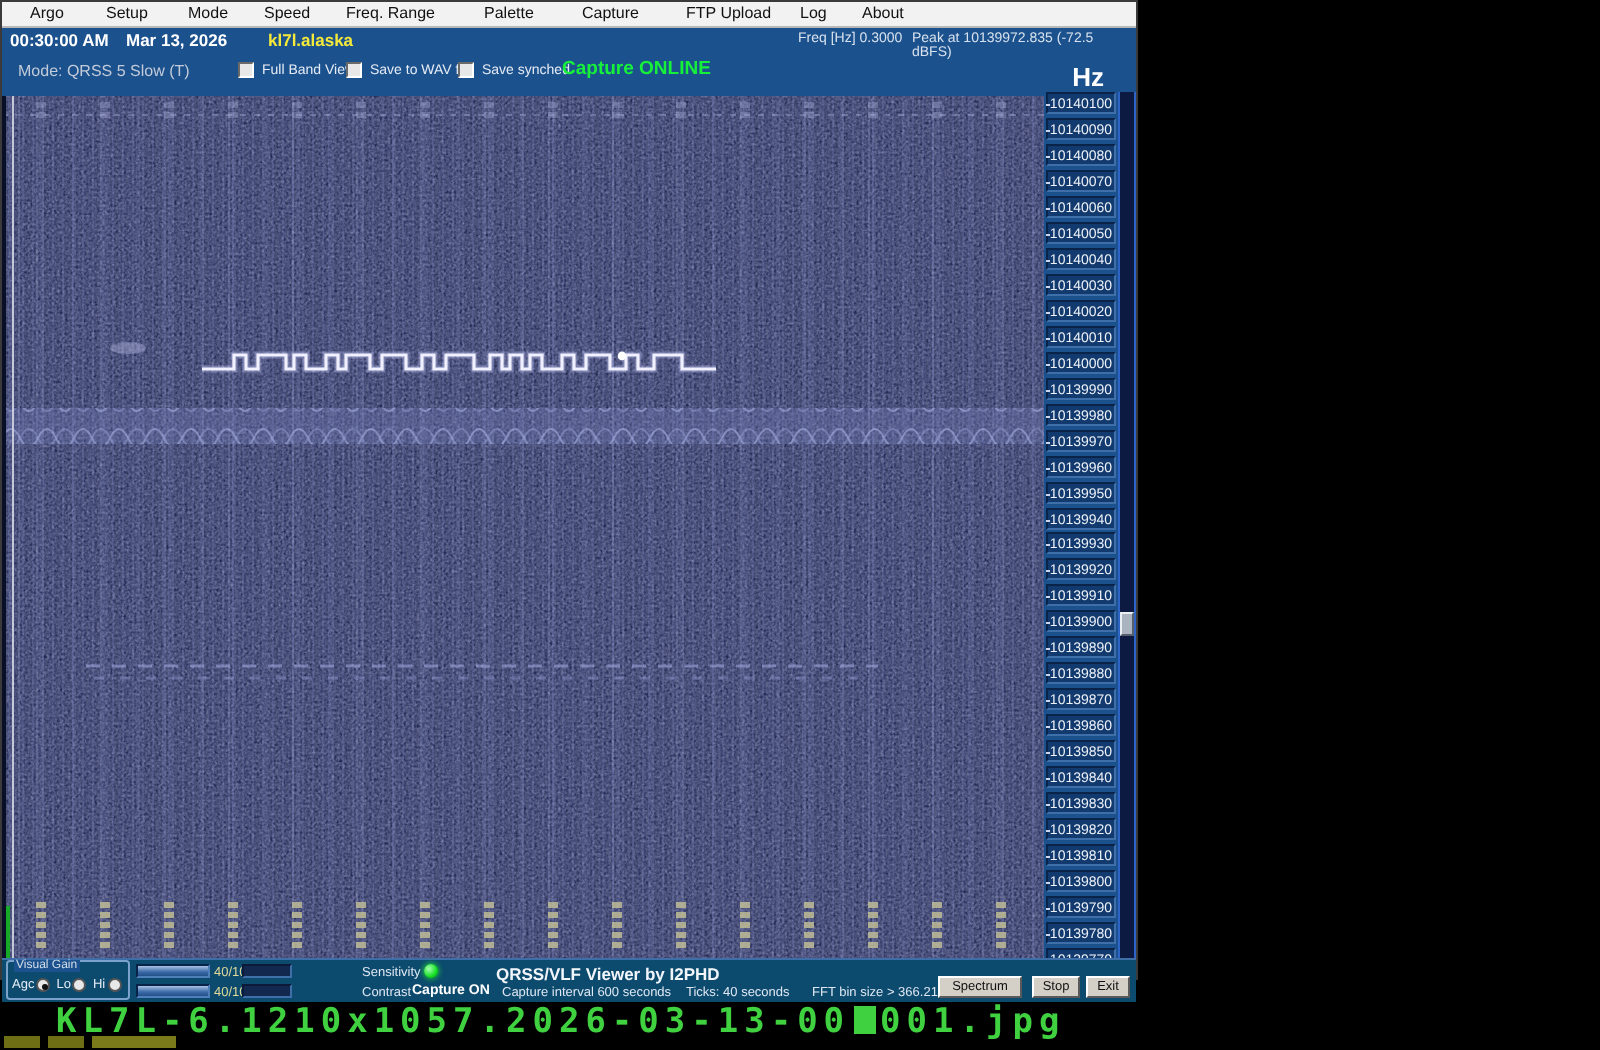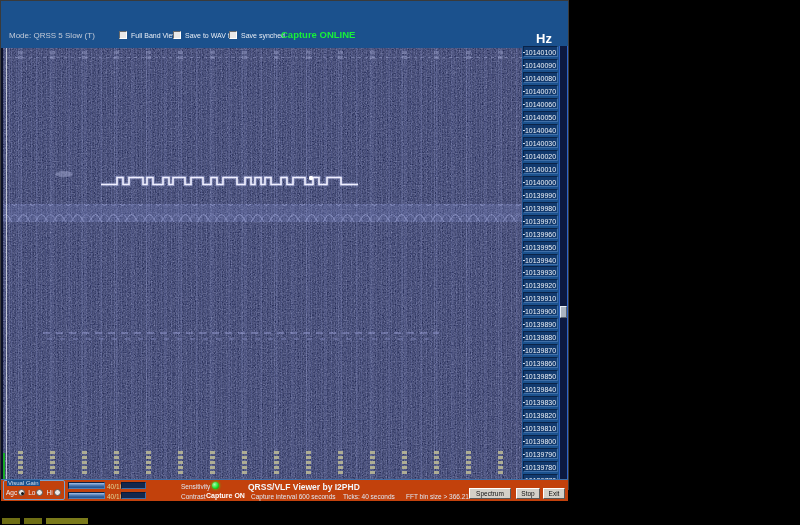--- a/index.html
+++ b/index.html
@@ -58,21 +58,21 @@
   .freq-label { position:absolute; left:1px; width:35px; height:11px; line-height:11px;
     font-size:7px; color:#eef2f8; text-align:center; background:#123a6e;
     border:1px solid; border-color:#0a2348 #3f6fa8 #3f6fa8 #0a2348; }
   .freq-label::before { content:""; position:absolute; left:-1px; top:5px; width:2px; height:1px; background:#cfd8ea; }
   .scrollbar { position:absolute; left:37px; top:-2px; width:9px; height:433px;
     background:#0c1940; border-left:1px solid #2e64c8; border-right:1px solid #2e64c8; }
   .sb-thumb { position:absolute; left:0px; top:260px; width:7px; height:12px;
     background:#aab4c0; border:1px solid; border-color:#e8eef4 #55606c #55606c #e8eef4; cursor:pointer; }
 
   
-  .bottombar { position:absolute; left:0; top:478px; width:567px; height:22px; background:#c2410c;
+  .bottombar { position:absolute; left:0; top:478px; width:567px; height:22px; background:#0c4a6e;
                border-top:1px solid #3f6fa8; font-size:7px; color:#dfe7f2; }
   .groupbox { position:absolute; left:2px; top:0px; width:62px; height:20px;
               border:1px solid #7aa2cc; border-radius:2px; }
   .groupbox-label { position:absolute; left:3px; top:-1px; font-size:6px; color:#d5deea; background:#1b518d; padding:0 1px; }
   .radios { position:absolute; left:2px; top:8px; display:flex; gap:3px; align-items:center; }
   .radio { display:flex; align-items:center; gap:1px; cursor:pointer; }
   .radio-circle { width:7px; height:7px; border-radius:50%; background:#e8e8e8;
                   border:1px solid #555; position:relative; }
   .radio-circle.sel::after { content:""; position:absolute; left:1.5px; top:1.5px; width:3px; height:3px;
                   border-radius:50%; background:#111; }
@@ -110,22 +110,41 @@
                   vertical-align:-1px; margin:0 2px; }
   .tb-block { position:absolute; top:518px; height:6px; background:#6e6e14; }
   .tbb1 { left:2px; width:18px; } .tbb2 { left:24px; width:18px; } .tbb3 { left:46px; width:42px; background:#7a7a1a; }
 </style>
 </head>
 <body>
 
 <div class="desktop">
   <div class="window">
 
+    <div class="menubar">
+      <span class="menu-item" style="left:14px">Argo</span>
+      <span class="menu-item" style="left:52px">Setup</span>
+      <span class="menu-item" style="left:93px">Mode</span>
+      <span class="menu-item" style="left:131px">Speed</span>
+      <span class="menu-item" style="left:172px">Freq. Range</span>
+      <span class="menu-item" style="left:241px">Palette</span>
+      <span class="menu-item" style="left:290px">Capture</span>
+      <span class="menu-item" style="left:342px">FTP Upload</span>
+      <span class="menu-item" style="left:399px">Log</span>
+      <span class="menu-item" style="left:430px">About</span>
+    </div>
 
     <div class="header">
+      <div class="hrow1">
+        <span class="time-text">00:30:00 AM</span>
+        <span class="date-text">Mar 13, 2026</span>
+        <span class="callsign">kl7l.alaska</span>
+        <span class="freq-info">Freq [Hz]    0.3000</span>
+        <span class="peak-info">Peak at 10139972.835 (-72.5 dBFS)</span>
+      </div>
       <div class="hrow2">
         <span class="mode-text">Mode: QRSS 5 Slow (T)</span>
         <span class="cb cb1">
           <span class="cb-box"></span>
           <span class="cb-label">Full Band View</span>
         </span>
         <span class="cb cb2">
           <span class="cb-box"></span>
           <span class="cb-label">Save to WAV file</span>
         </span>
@@ -361,16 +380,19 @@
       <span class="app-title">QRSS/VLF Viewer by I2PHD</span>
       <span class="cap-interval">Capture interval 600 seconds</span>
       <span class="ticks-info">Ticks: 40 seconds</span>
       <span class="fft-info">FFT bin size &gt; 366.21 mHz</span>
       <button class="btn btn-spectrum">Spectrum</button>
       <button class="btn btn-stop">Stop</button>
       <button class="btn btn-exit">Exit</button>
     </div>
   </div>
 
+  <div class="filename">
+    <span>KL7L-6.1210x1057.2026-03-13-00</span><span class="block-cursor"></span><span>001.jpg</span>
+  </div>
   <div class="tb-block tbb1"></div>
   <div class="tb-block tbb2"></div>
   <div class="tb-block tbb3"></div>
 </div>
 
 </body></html>

